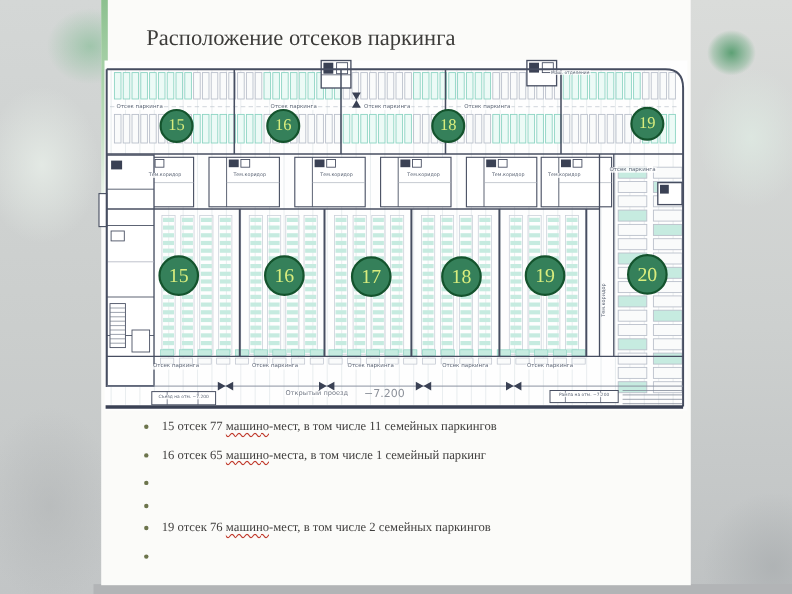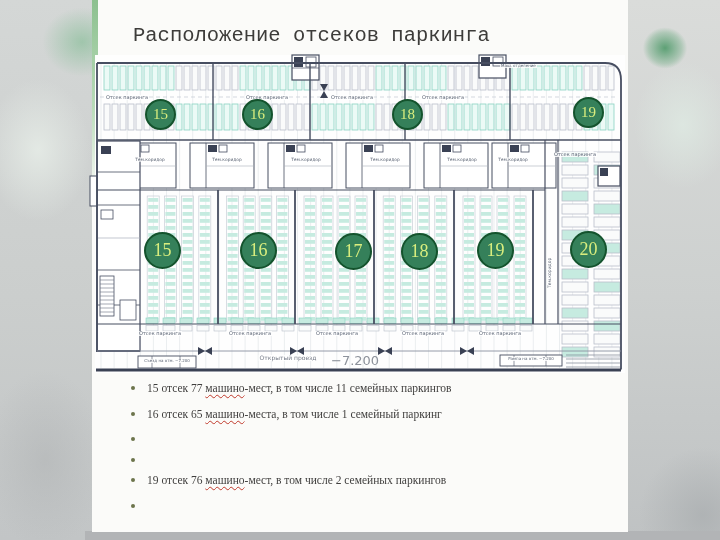--- a/index.html
+++ b/index.html
@@ -20,32 +20,32 @@
       radial-gradient(65px 85px at 55px 125px, rgba(222,233,226,.85), transparent 75%),
       radial-gradient(85px 90px at 75px 515px, rgba(168,172,174,.7), transparent 75%),
       linear-gradient(180deg,#dadcda,#cdd0cf 55%,#bfc2c3);}
   .bg-bottom{position:absolute;left:85px;top:531px;width:635px;height:9px;background:#b2b4b6;}
 
   
   .slide{position:absolute;left:92px;top:0;width:536px;height:532px;background:#fbfbf9;}
   .green-strip{position:absolute;left:92px;top:0;width:6px;height:195px;
     background:linear-gradient(180deg,#8cc08f,#b9dcb9 55%,rgba(255,255,255,0));}
   .title{position:absolute;left:133px;top:24px;
-    font-family:Liberation Mono, monospace;font-size:20.5px;color:#3d3c3a;}
+    font-family:Liberation Serif, serif;font-size:20.5px;color:#3d3c3a;}
 
   
   #plan-svg{position:absolute;left:88px;top:50px;}
   .plabel{position:absolute;font-family:"DejaVu Sans",sans-serif;color:#5c6575;
     white-space:nowrap;background:rgba(255,255,255,.85);line-height:1;padding:0 1px;}
   .c{transform:translateX(-50%);}
   .fs5{font-size:5px;}
   .fs45{font-size:5px;transform:translateX(-50%) scale(.88);}
   .fs4{font-size:4px;}
   .fs6{font-size:6px;color:#767c88;}
-  .fs10{font-size:13px;color:#8d929b;background:none;}
+  .fs10{font-size:10px;color:#8d929b;background:none;}
   .vlab{position:absolute;font-family:"DejaVu Sans",sans-serif;font-size:4.5px;color:#5c6575;
     white-space:nowrap;transform-origin:0 0;transform:rotate(-90deg);}
   .pc{position:absolute;border-radius:50%;background:#35805a;border:2px solid #14532d;
     box-sizing:border-box;display:flex;align-items:center;justify-content:center;
     color:#d9ed7e;font-family:"Liberation Serif","DejaVu Serif",serif;}
   .pcs{width:31px;height:31px;font-size:15px;}
   .pcl{width:37px;height:37px;font-size:18px;}
 
   
   .bullets{position:absolute;left:128px;top:382px;width:480px;margin:0;padding:0;list-style:none;}
@@ -817,21 +817,21 @@
   <div class="plabel c fs4" style="left:167px;top:359px">Съезд на отм. −7.200</div>
   <div class="plabel c fs4" style="left:531px;top:357px">Рампа на отм. −7.200</div>
 
   <div class="pc pcs" style="left:145px;top:99px">15</div>
   <div class="pc pcs" style="left:242px;top:99px">16</div>
   <div class="pc pcs" style="left:392px;top:99px">18</div>
   <div class="pc pcs" style="left:573px;top:97px">19</div>
 
   <div class="pc pcl" style="left:144px;top:232px">15</div>
   <div class="pc pcl" style="left:240px;top:232px">16</div>
-  <div class="pc pcl" style="left:335px;top:233px">17</div>
+  <div class="pc pcl" style="left:319px;top:233px">17</div>
   <div class="pc pcl" style="left:401px;top:233px">18</div>
   <div class="pc pcl" style="left:477px;top:232px">19</div>
   <div class="pc pcl" style="left:570px;top:231px">20</div>
 
   <ul class="bullets">
     <li>
         <span class="dot"></span>
         <span><span>15 отсек 77 </span><span class="misspelled">машино</span><span>-мест, в том числе 11 семейных паркингов</span></span>
       </li>
     <li>

